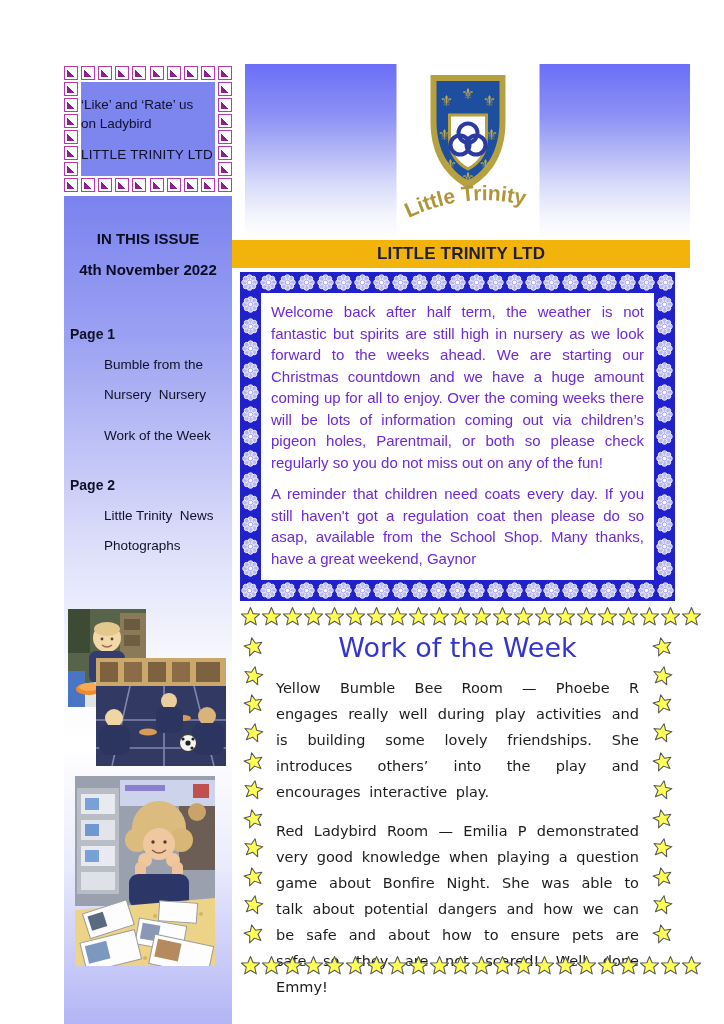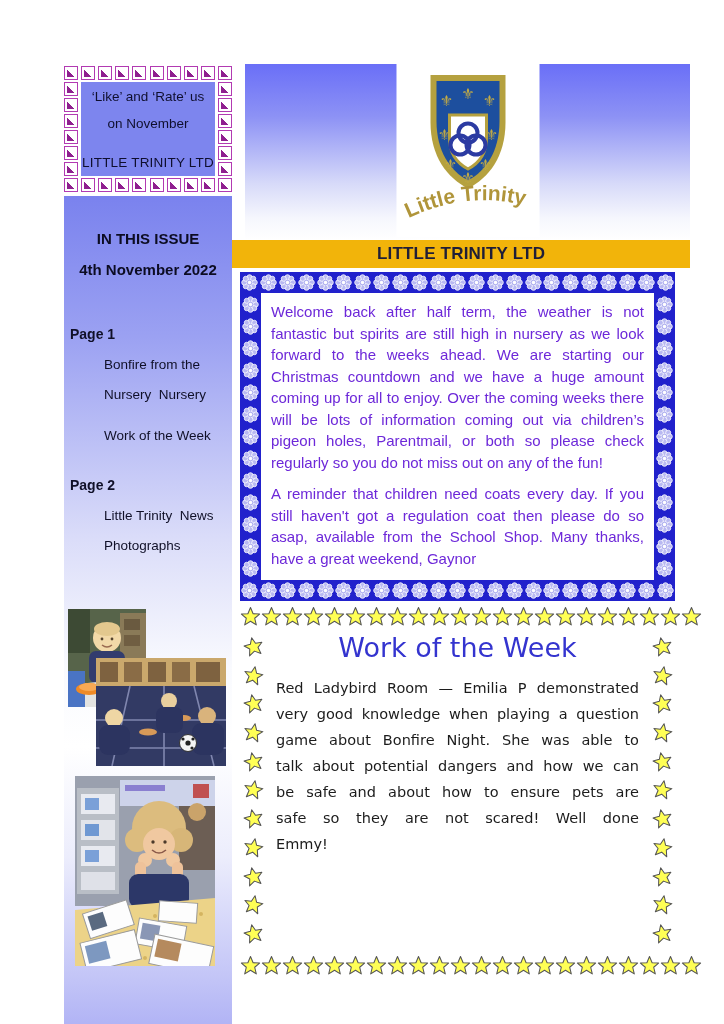--- a/index.html
+++ b/index.html
@@ -6,21 +6,21 @@
   .page{position:relative;width:724px;height:1024px;background:#ffffff;overflow:hidden;
         font-family:"Liberation Sans",sans-serif;color:#101028;}
 
   
   .sidebar{position:absolute;left:64px;top:66px;width:168px;}
   .fb-box{height:126px;display:flex;flex-direction:column;justify-content:space-between;}
   .tile-row{display:flex;justify-content:space-between;}
   .fb-mid{display:flex;justify-content:space-between;flex:1;margin:2px 0;}
   .tile-col{display:flex;flex-direction:column;justify-content:space-between;}
   .fb-inner{flex:1;margin:0 3px;background:#7d85ee;display:flex;flex-direction:column;
-            justify-content:center;text-align:center;gap:8px;}
+            justify-content:center;}
   .fb-inner p{margin:2px 0;font-size:13.5px;color:#0f0f2e;}
   .fb-inner .fb-title{margin-top:14px;font-size:13.5px;letter-spacing:.2px;}
   .tile{width:14px;height:14px;box-sizing:border-box;border:1px solid #b23ab2;padding:2px;
         background-color:#ffffff;
         background-image:linear-gradient(to top right,#8f1f8f 48%,#ffffff 50%);
         background-clip:content-box;}
 
   .side-panel{position:absolute;left:0;top:130px;width:168px;height:1002px;
       background:linear-gradient(180deg,#7a82ee 0%,#9ba1f2 14%,#dadcf9 34%,#f9fafe 47%,
                  #ffffff 55%,#ecedfc 66%,#c3c5f7 78%,#8e91f1 92%,#7f82f0 100%);}
@@ -98,21 +98,21 @@
         <div class="tile-col">
             <span class="tile"></span>
             <span class="tile"></span>
             <span class="tile"></span>
             <span class="tile"></span>
             <span class="tile"></span>
             <span class="tile"></span>
           </div>
         <div class="fb-inner">
           <p>‘Like’ and ‘Rate’ us</p>
-          <p>on November</p>
+          <p>on Ladybird</p>
           <p class="fb-title">LITTLE TRINITY LTD</p>
         </div>
         <div class="tile-col">
             <span class="tile"></span>
             <span class="tile"></span>
             <span class="tile"></span>
             <span class="tile"></span>
             <span class="tile"></span>
             <span class="tile"></span>
           </div>
@@ -130,21 +130,21 @@
           <span class="tile"></span>
         </div>
     </div>
 
     <div class="side-panel">
       <h2 class="issue-title">IN THIS ISSUE</h2>
       <h3 class="issue-date">4th November 2022</h3>
 
       <div class="toc">
         <p class="pg">Page 1</p>
-        <p class="item">Bonfire from the</p>
+        <p class="item">Bumble from the</p>
         <p class="item">Nursery  Nursery</p>
         <p class="item sp">Work of the Week</p>
         <p class="pg pg2">Page 2</p>
         <p class="item">Little Trinity  News</p>
         <p class="item">Photographs</p>
       </div>
 
       <svg class="photo photo-1" width="78" height="98" viewBox="0 0 78 98">
         <rect width="78" height="98" fill="#57644a"></rect>
         <rect x="0" y="0" width="22" height="44" fill="#3d4a34"></rect>
@@ -1374,20 +1374,21 @@
         </svg>
         <svg class="star" viewBox="0 0 24 24">
           <polygon points="12,1.8 15,8.8 22.4,9.2 16.8,14 18.6,21.6 12,17.4 5.4,21.6 7.2,14 1.6,9.2 9,8.8" fill="#ffff55" stroke="#555555" stroke-width="1.2" stroke-linejoin="round"></polygon>
         </svg>
         <svg class="star" viewBox="0 0 24 24">
           <polygon points="12,1.8 15,8.8 22.4,9.2 16.8,14 18.6,21.6 12,17.4 5.4,21.6 7.2,14 1.6,9.2 9,8.8" fill="#ffff55" stroke="#555555" stroke-width="1.2" stroke-linejoin="round"></polygon>
         </svg>
       </div>
     <div class="wow-inner">
       <h1 class="wow-title">Work of the Week</h1>
+      <p class="wow-text">Yellow Bumble Bee Room — Phoebe R engages really well during play activities and is building some lovely friendships. She introduces others’ into the play and encourages interactive play.</p>
       <p class="wow-text">Red Ladybird Room — Emilia P demonstrated very good knowledge when playing a question game about Bonfire Night. She was able to talk about potential dangers and how we can be safe and about how to ensure pets are safe so they are not scared! Well done Emmy!</p>
     </div>
     <div class="star-row star-row-bottom">
         <svg class="star" viewBox="0 0 24 24">
           <polygon points="12,1.8 15,8.8 22.4,9.2 16.8,14 18.6,21.6 12,17.4 5.4,21.6 7.2,14 1.6,9.2 9,8.8" fill="#ffff55" stroke="#555555" stroke-width="1.2" stroke-linejoin="round"></polygon>
         </svg>
         <svg class="star" viewBox="0 0 24 24">
           <polygon points="12,1.8 15,8.8 22.4,9.2 16.8,14 18.6,21.6 12,17.4 5.4,21.6 7.2,14 1.6,9.2 9,8.8" fill="#ffff55" stroke="#555555" stroke-width="1.2" stroke-linejoin="round"></polygon>
         </svg>
         <svg class="star" viewBox="0 0 24 24">

